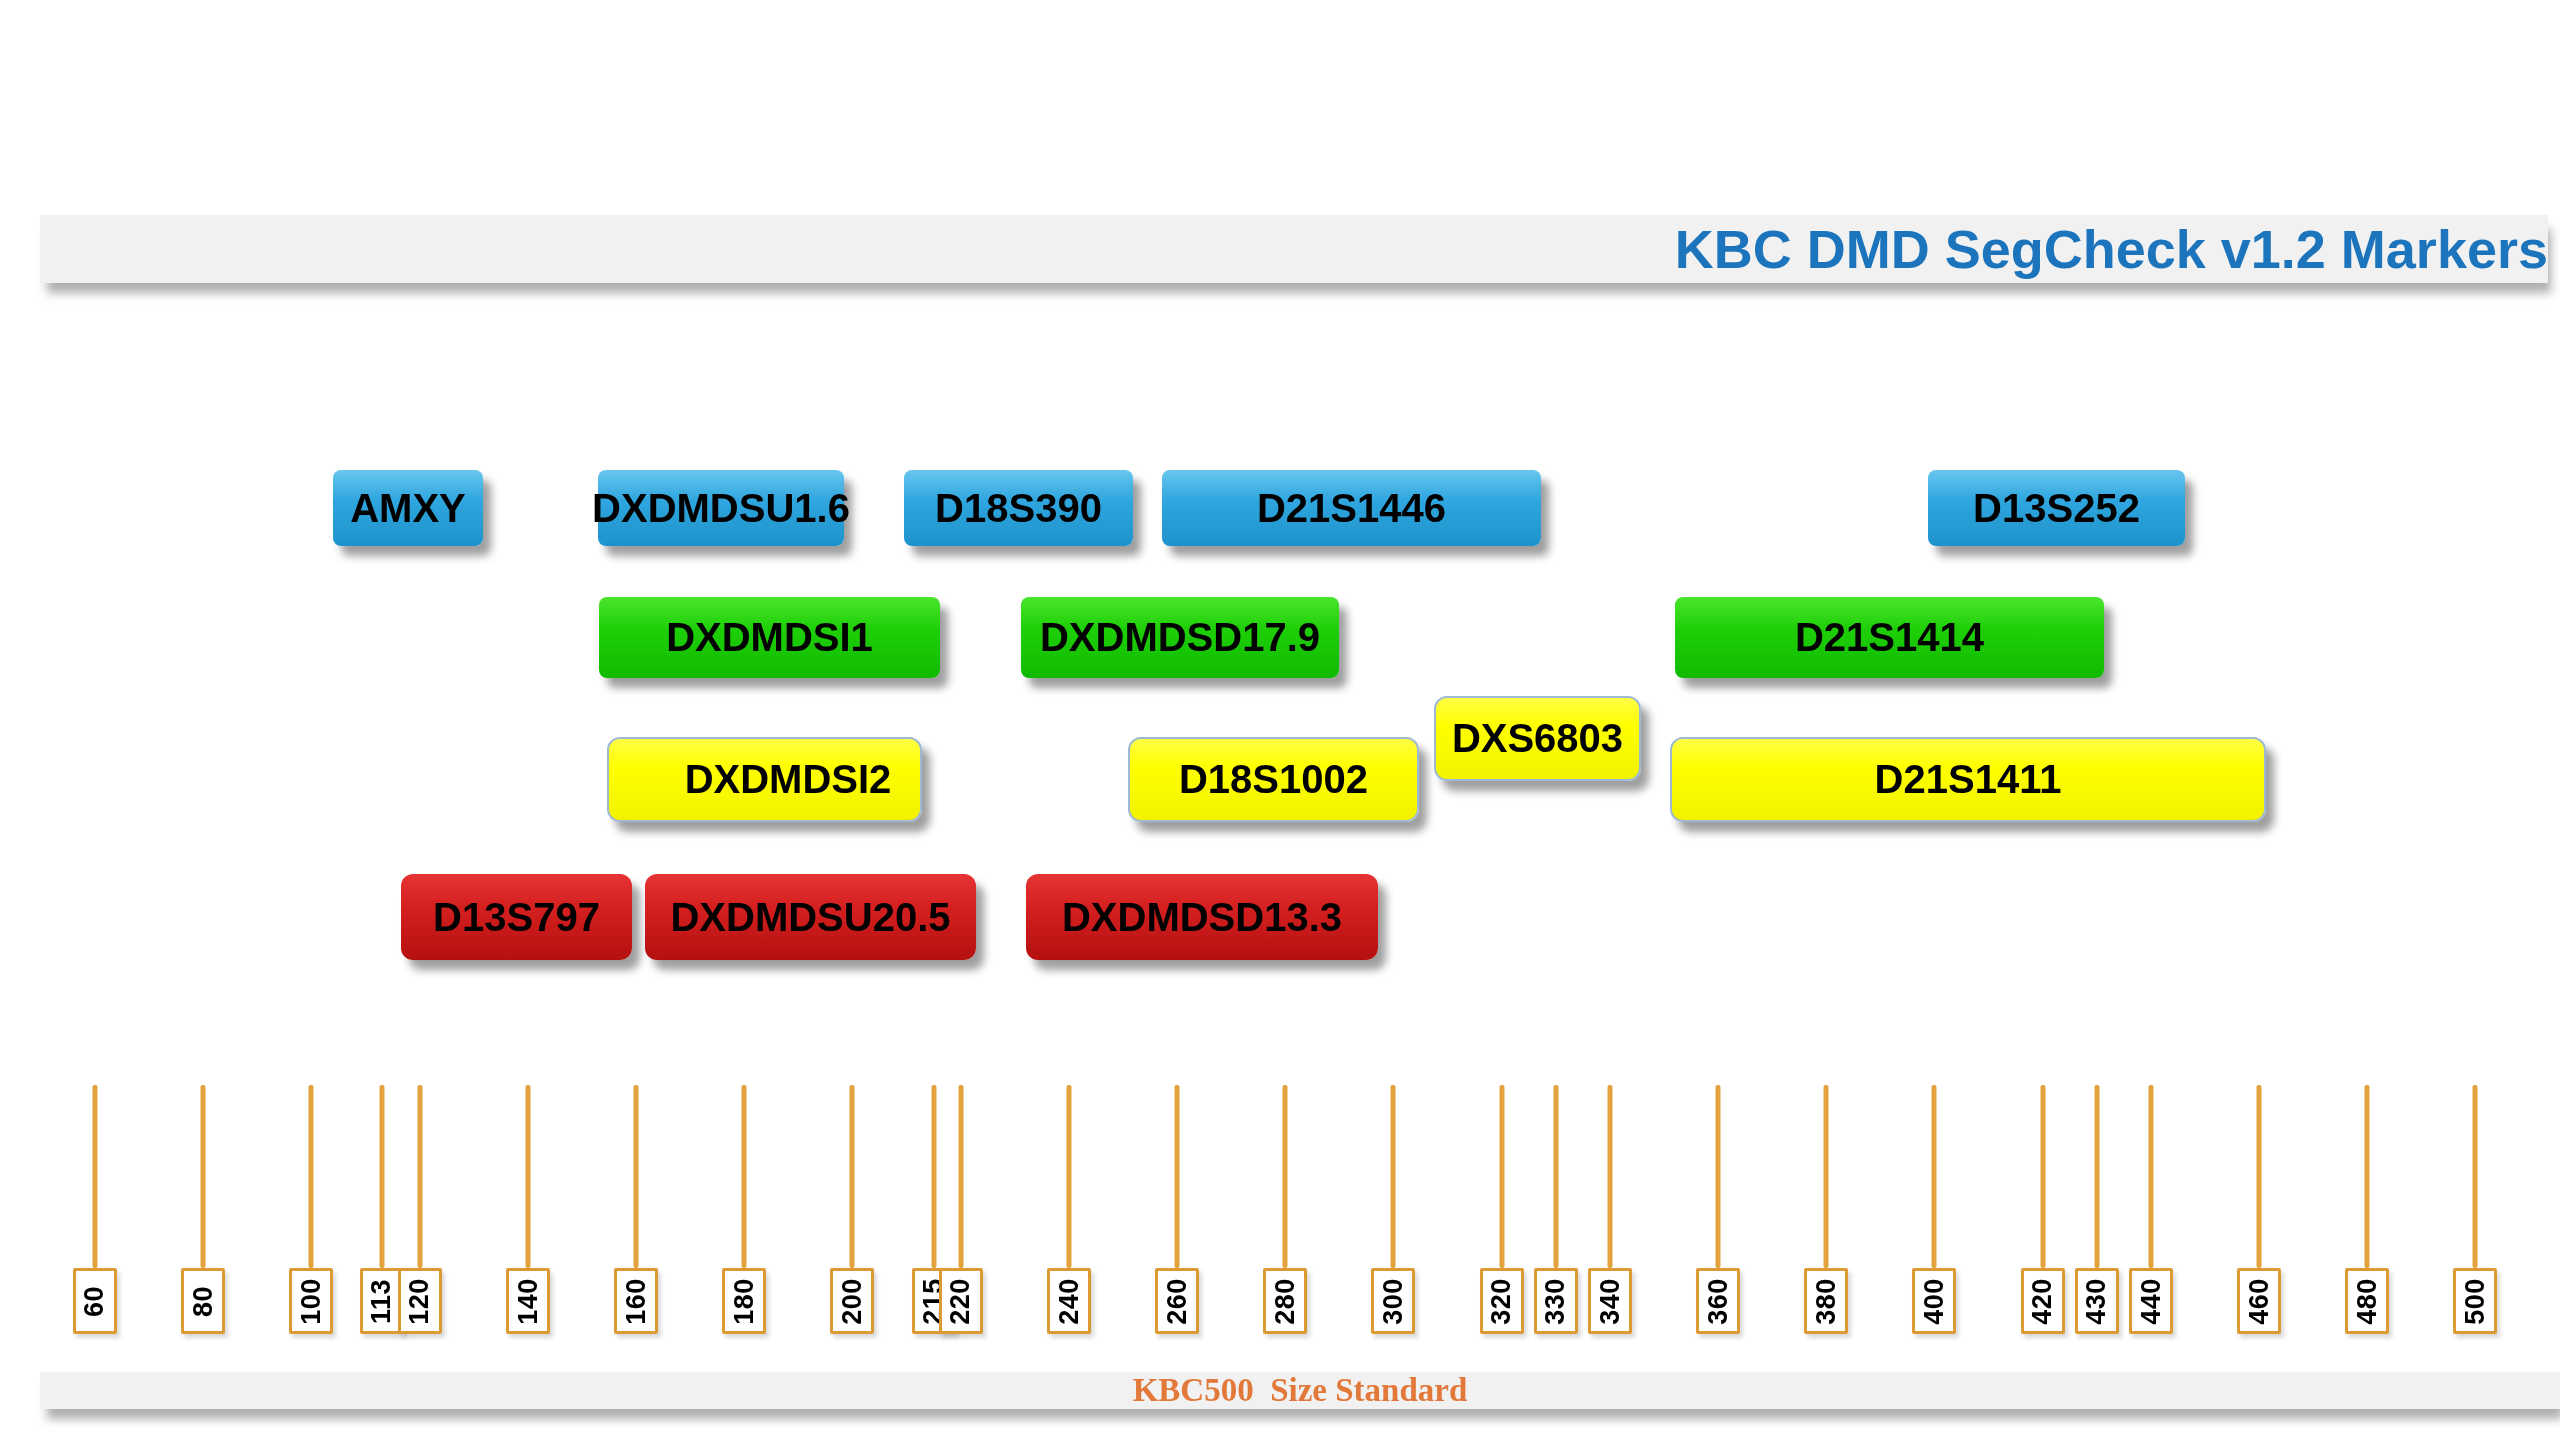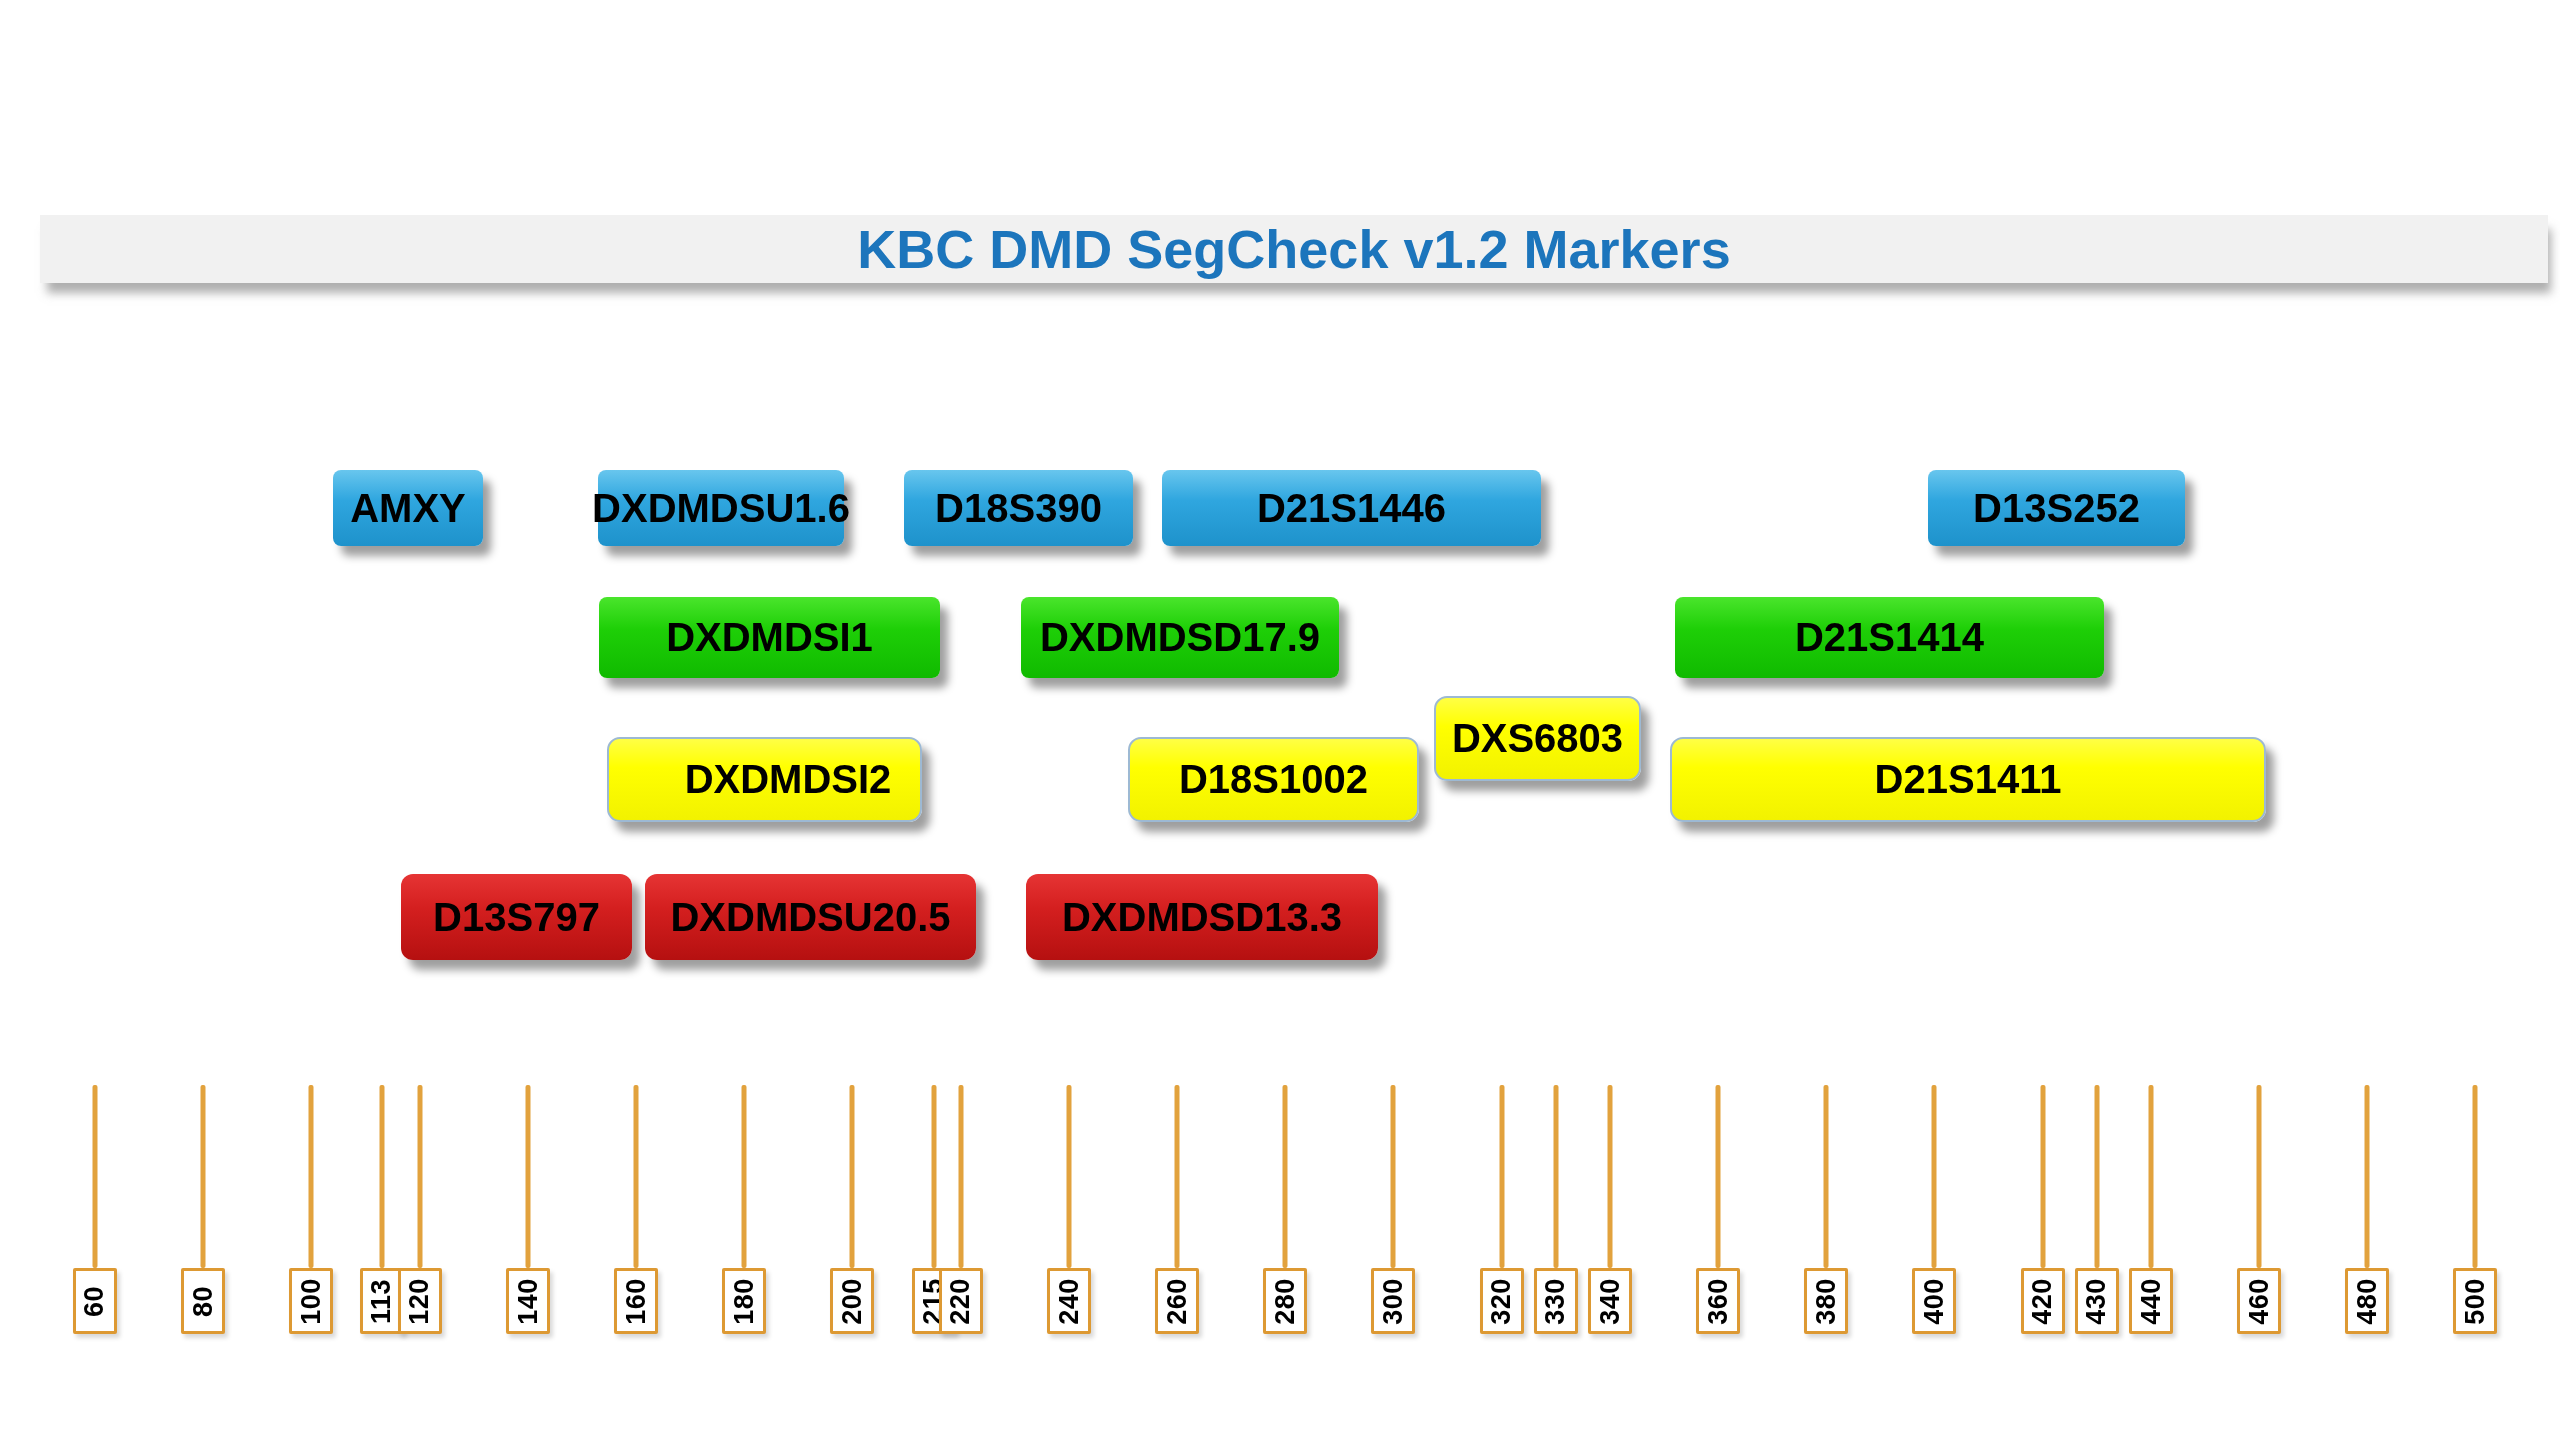--- a/index.html
+++ b/index.html
@@ -21,21 +21,21 @@
     background: var(--band_bg, #F1F1F1);
     box-shadow: 5px 12px 9px -2px rgba(110,110,110,0.55);
   }
   .header-band {
     left: 40px;
     top: 215px;
     width: 2508px;
     height: 68px;
     display: flex;
     align-items: center;
-    justify-content: center;
+    justify-content: flex-end;
   }
   .page-title {
     margin: 0;
     font-size: 54px;
     font-weight: bold;
     color: var(--title_text, #1C75BC);
     letter-spacing: 0px;
     white-space: nowrap;
   }
   .footer-band {
@@ -330,14 +330,17 @@
     </div>
   </div>
       <div class="tick" style="left: 2475.4px;">
     <div class="tick-line" style="top: 1085px; height: 183px;"></div>
     <div class="tick-box" style="top: 1268px; width: 38px; height: 60px;">
       <span class="tick-label">500</span>
     </div>
   </div>
     </div>
 
+  <div class="band footer-band">
+    <div class="footer-caption">KBC500  Size Standard</div>
+  </div>
 
 </div>
 
 </body></html>

